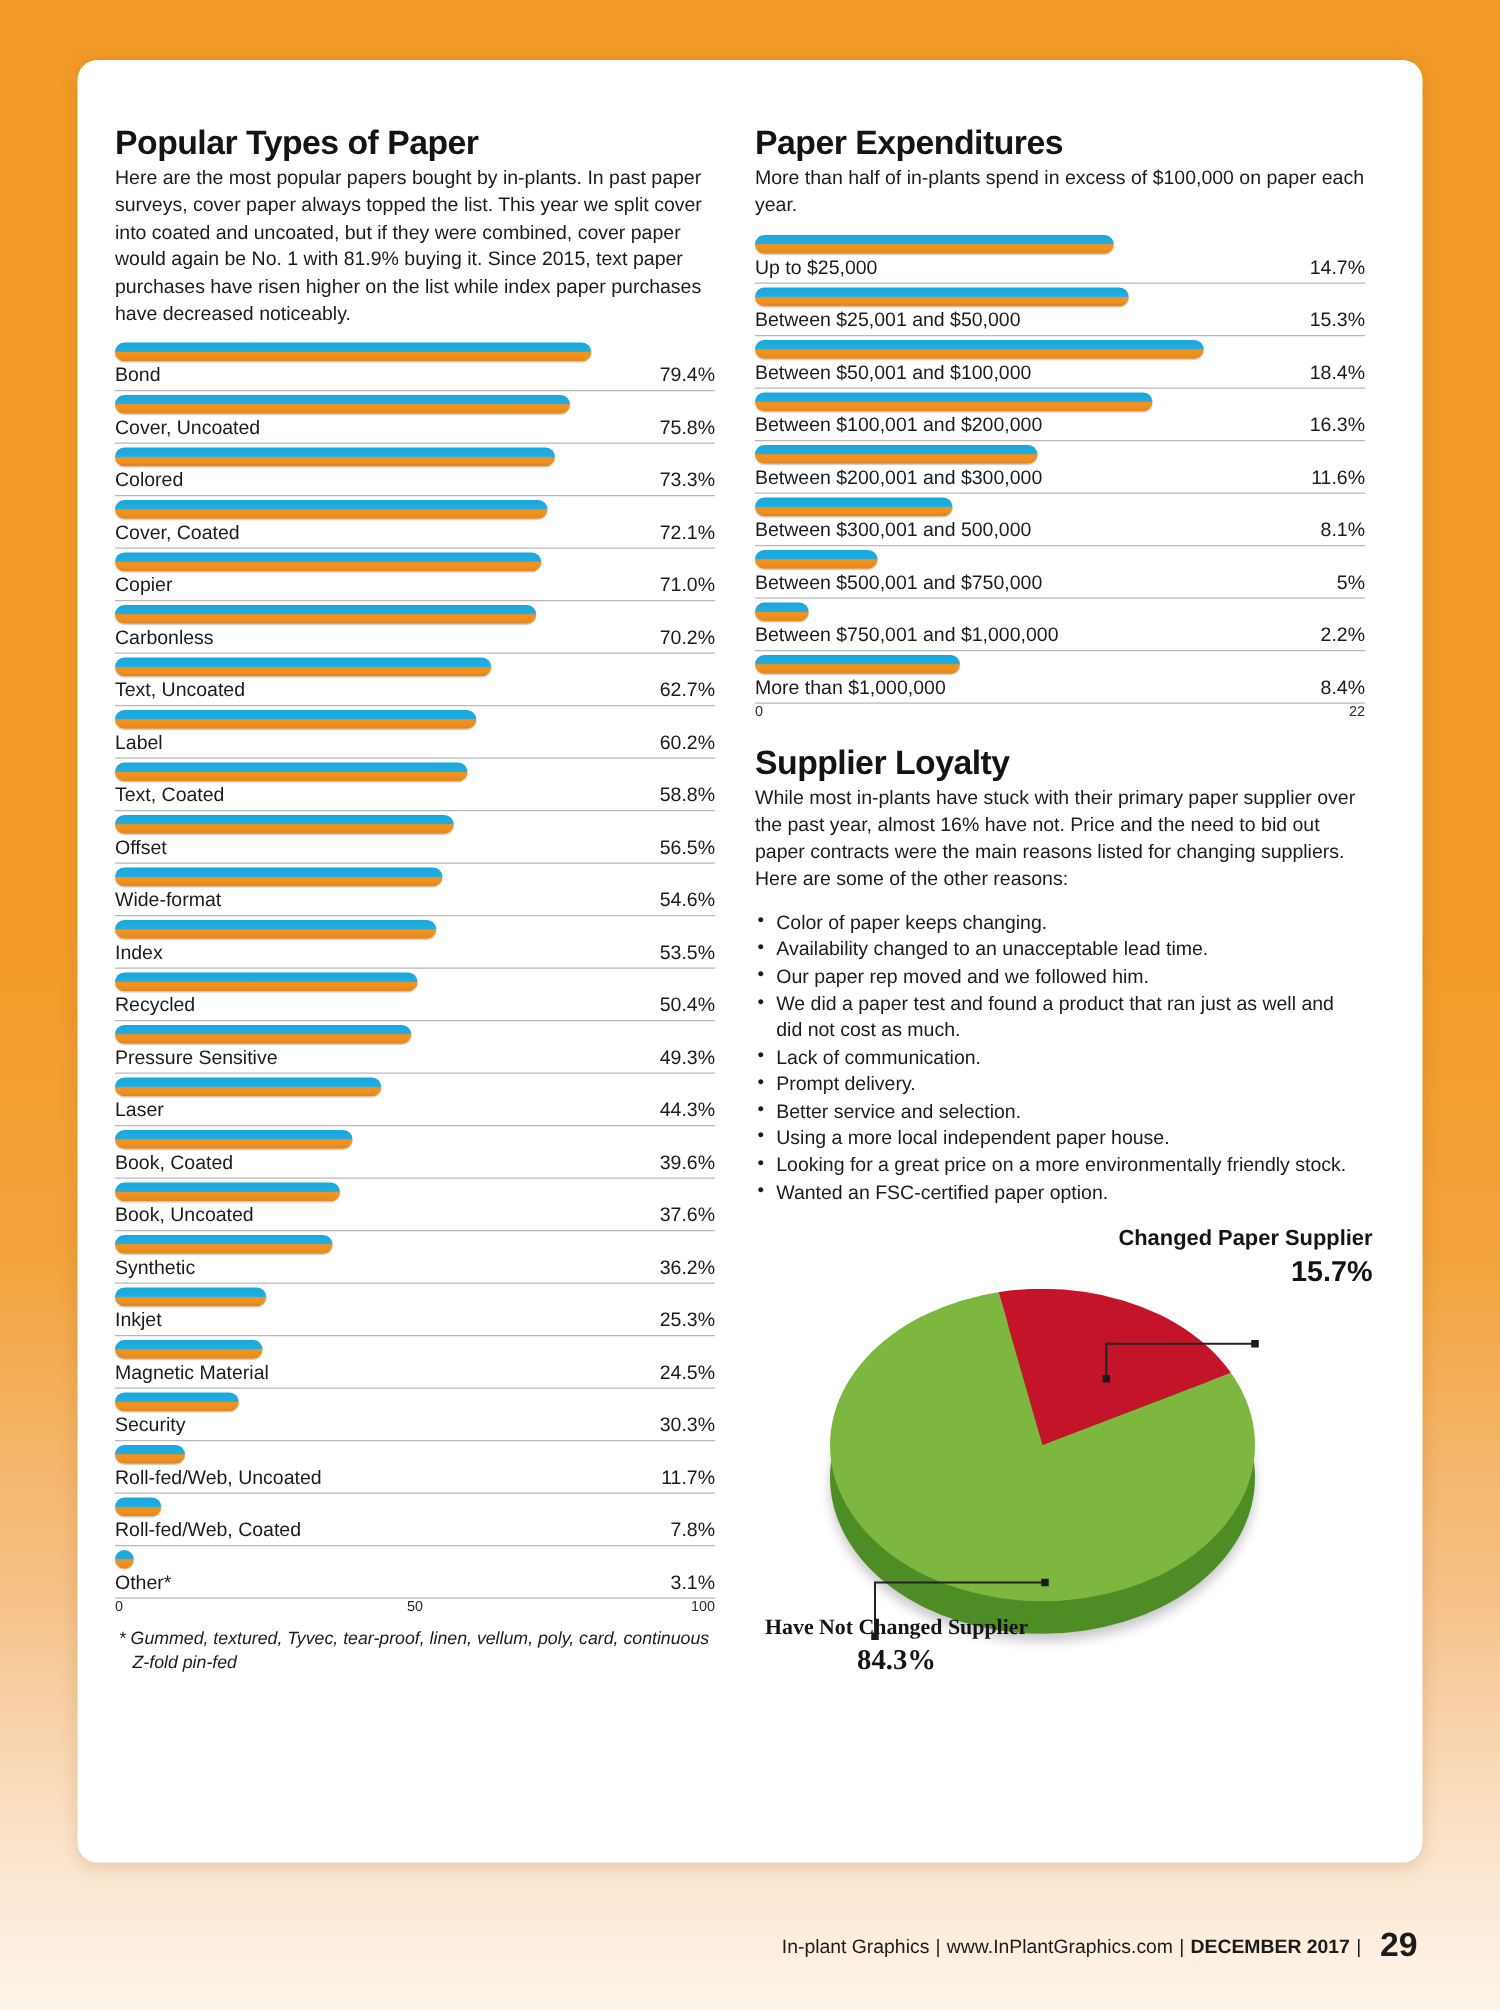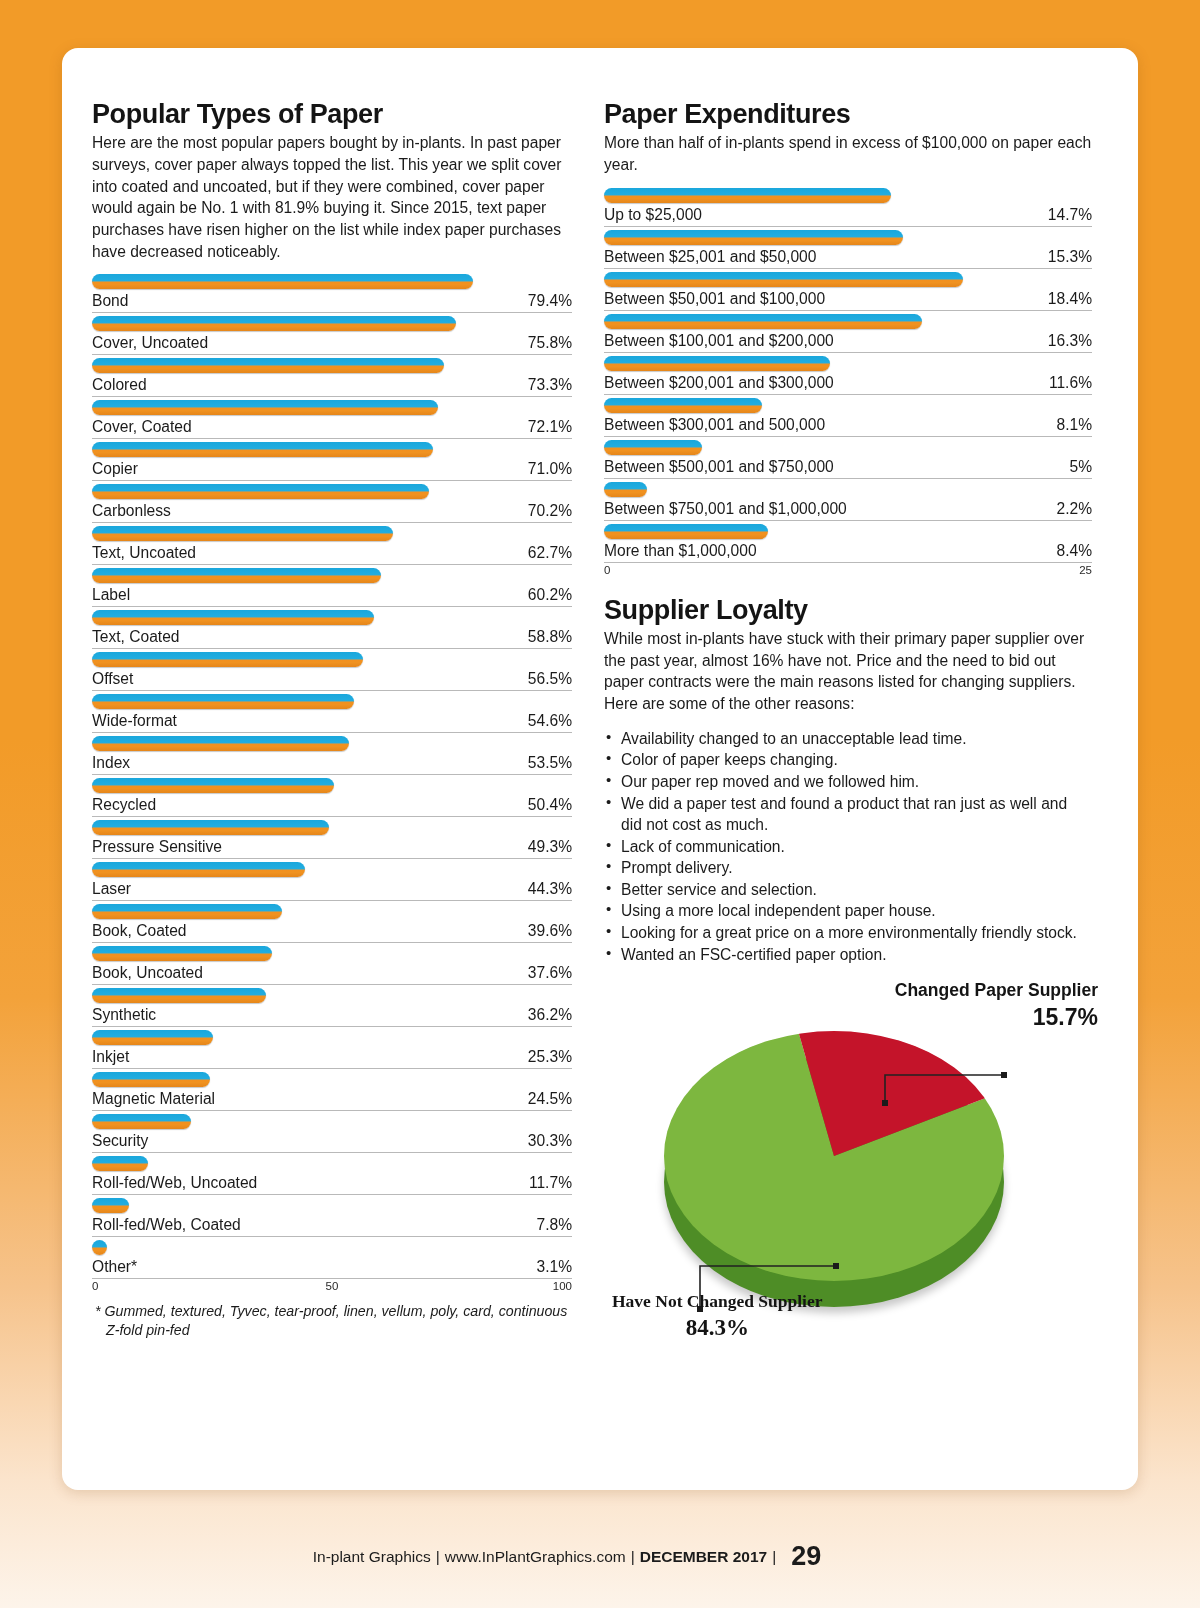--- a/index.html
+++ b/index.html
@@ -131,21 +131,21 @@
     font-size:17.5px; line-height:1.26;font-family:Liberation Serif, serif;
   }
   #lbl-havenot .pct { display:block; font-size:23px; margin-top:2px; }
 
   .leader { position:absolute; stroke:#222; stroke-width:1.6px; fill:none; }
   .leader-dot { fill:#1b1b1b; }
 
   
   #footer {
     position:absolute; left:0; right:0; bottom:36px;
-    text-align:center; padding-right:66px;
+    text-align:right; padding-right:66px;
     font-size:15.5px; color:#1b1b1b;
   }
   #footer .bold { font-weight:bold; }
   #footer .pageno {
     font-weight:bold; font-size:27px; vertical-align:-3px; margin-left:10px;
   }
   #footer .sep { margin:0 5px; }
 </style>
 </head>
 <body>
@@ -472,29 +472,29 @@
             </div>
             <div class="bar-labels">
               <span class="bar-name">More than $1,000,000</span>
               <span class="bar-value">8.4%</span>
             </div>
           </div>
         </div>
 
       <div class="axis">
         <span class="a-start">0</span>
-        <span class="a-end">25</span>
+        <span class="a-end">22</span>
       </div>
 
       <div id="loyalty">
         <h2 class="sec-title">Supplier Loyalty</h2>
         <p class="sec-intro">While most in-plants have stuck with their primary paper supplier over the past year, almost 16% have not. Price and the need to bid out paper contracts were the main reasons listed for changing suppliers. Here are some of the other reasons:</p>
         <ul class="reasons" id="reasons-list">
+            <li>Color of paper keeps changing.</li>
             <li>Availability changed to an unacceptable lead time.</li>
-            <li>Color of paper keeps changing.</li>
             <li>Our paper rep moved and we followed him.</li>
             <li>We did a paper test and found a product that ran just as well and did not cost as much.</li>
             <li>Lack of communication.</li>
             <li>Prompt delivery.</li>
             <li>Better service and selection.</li>
             <li>Using a more local independent paper house.</li>
             <li>Looking for a great price on a more environmentally friendly stock.</li>
             <li>Wanted an FSC-certified paper option.</li>
           </ul>
       </div>

